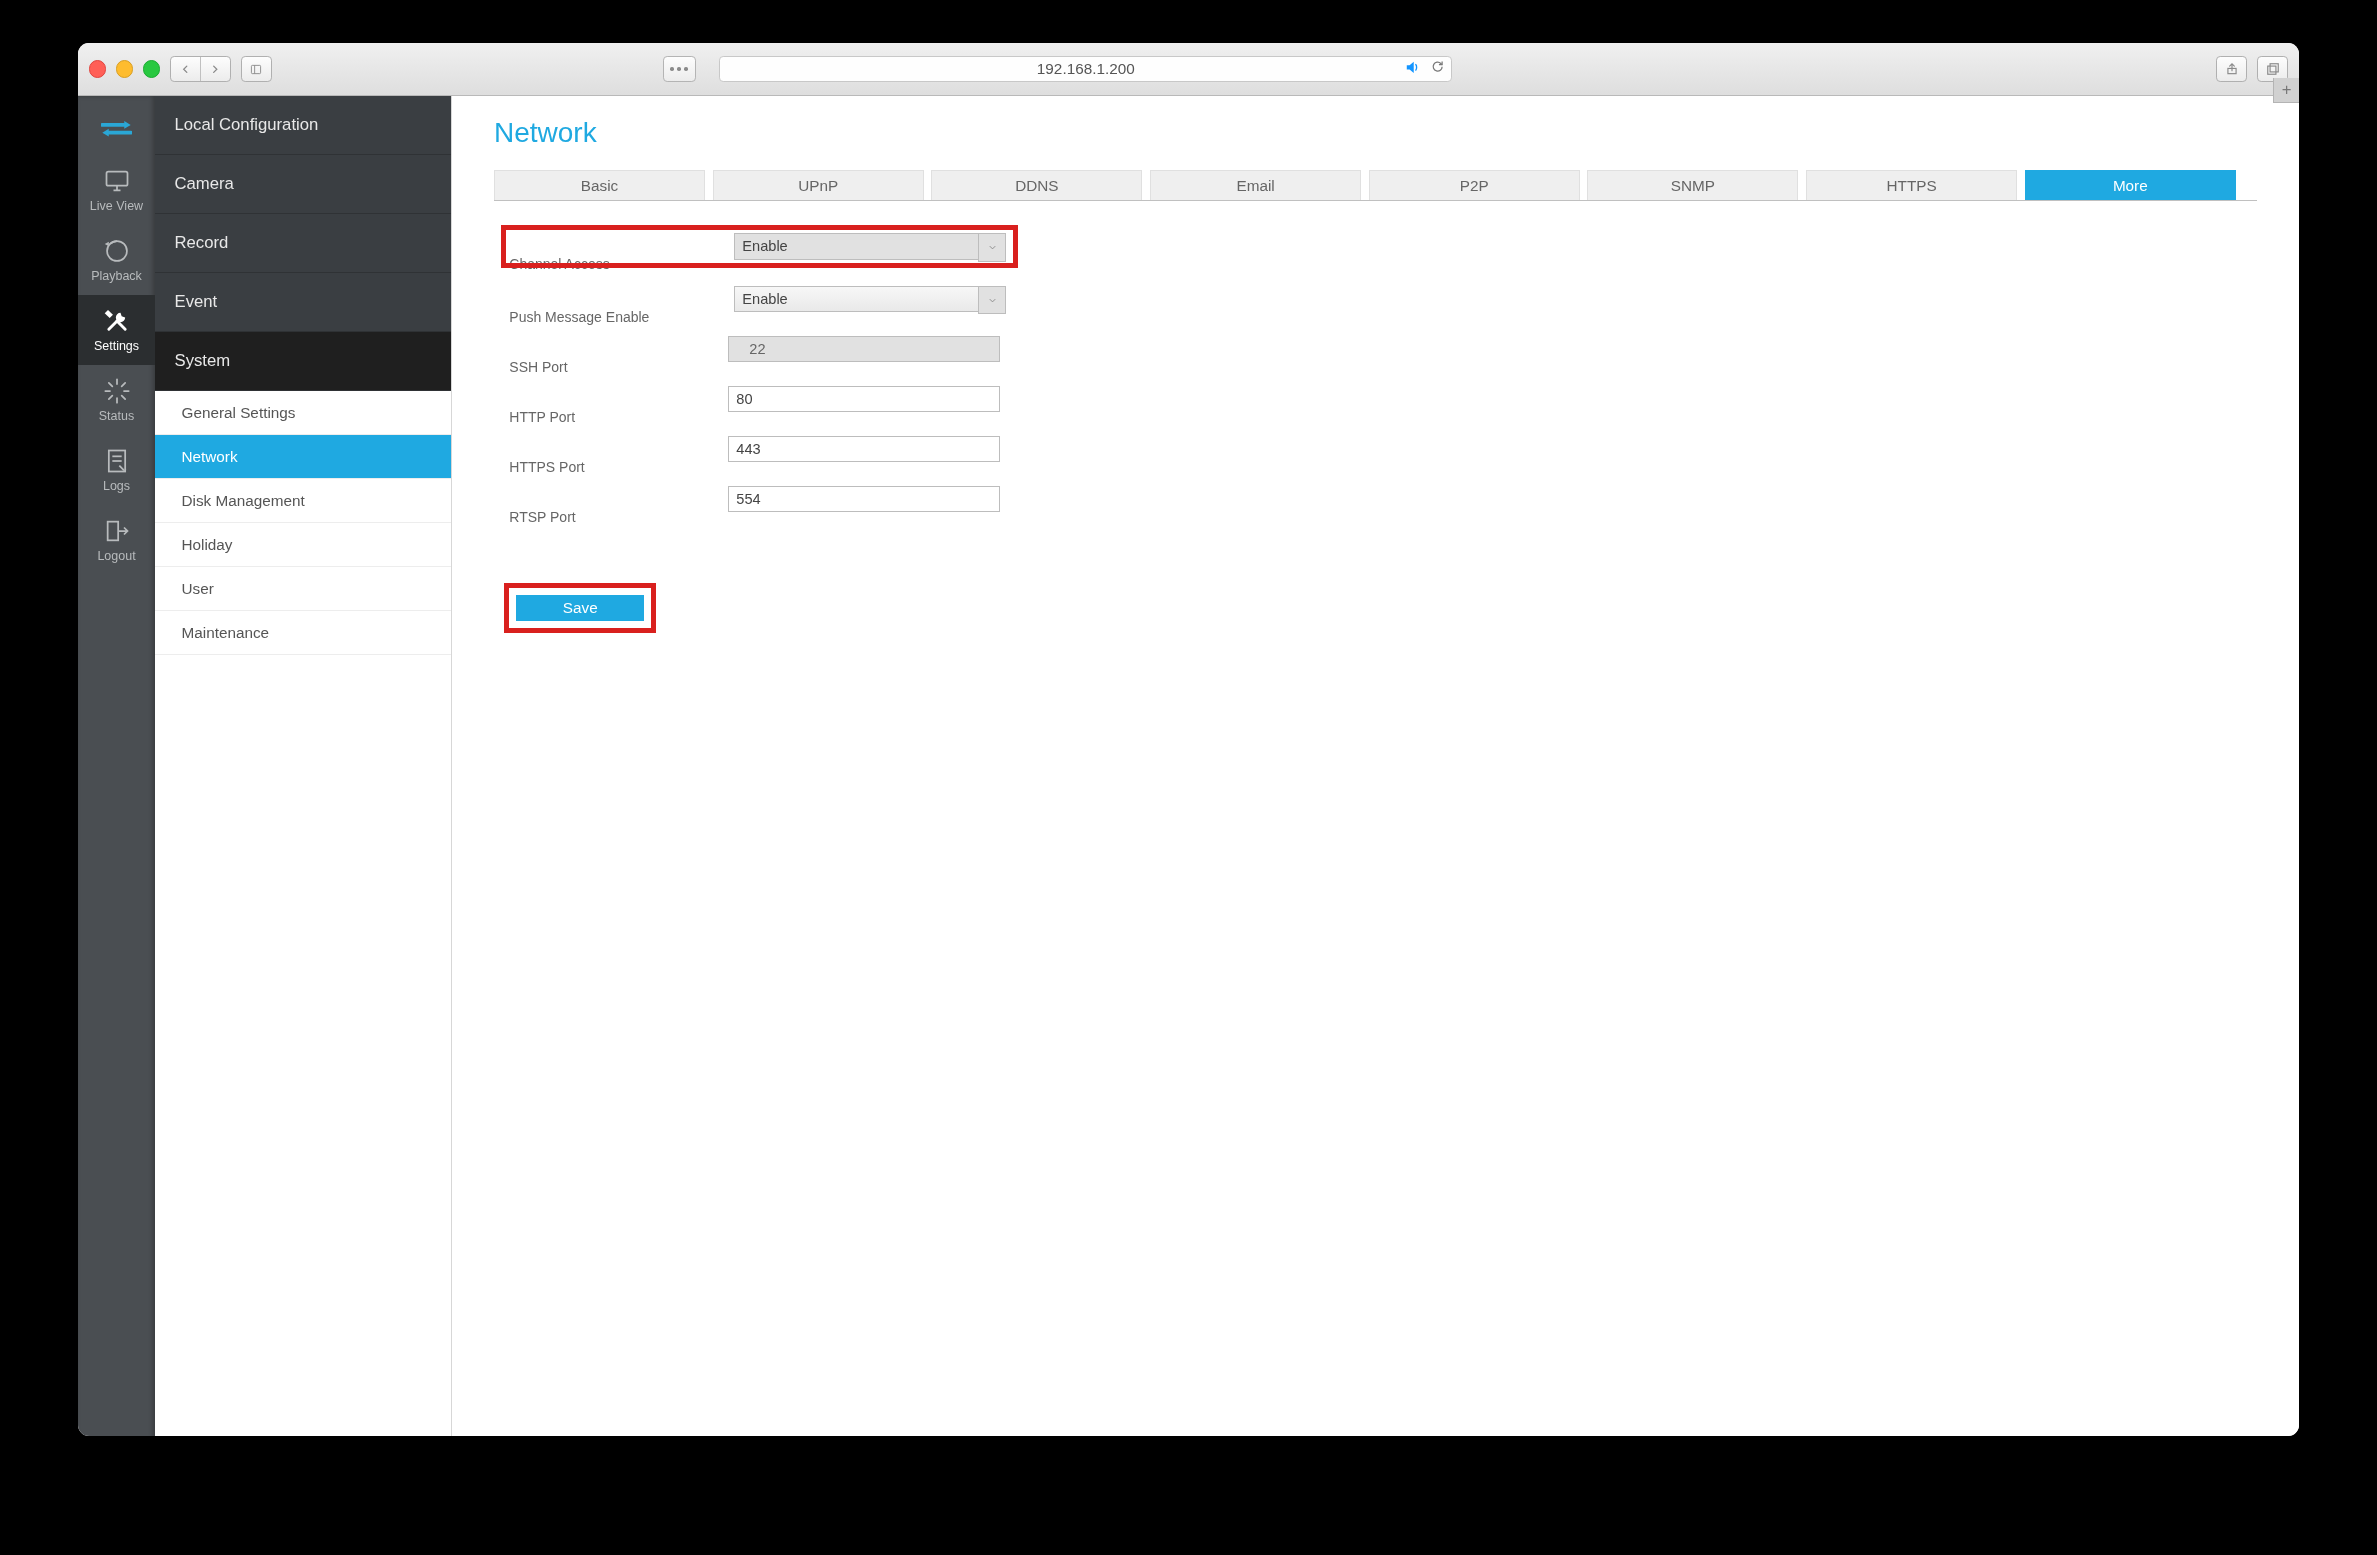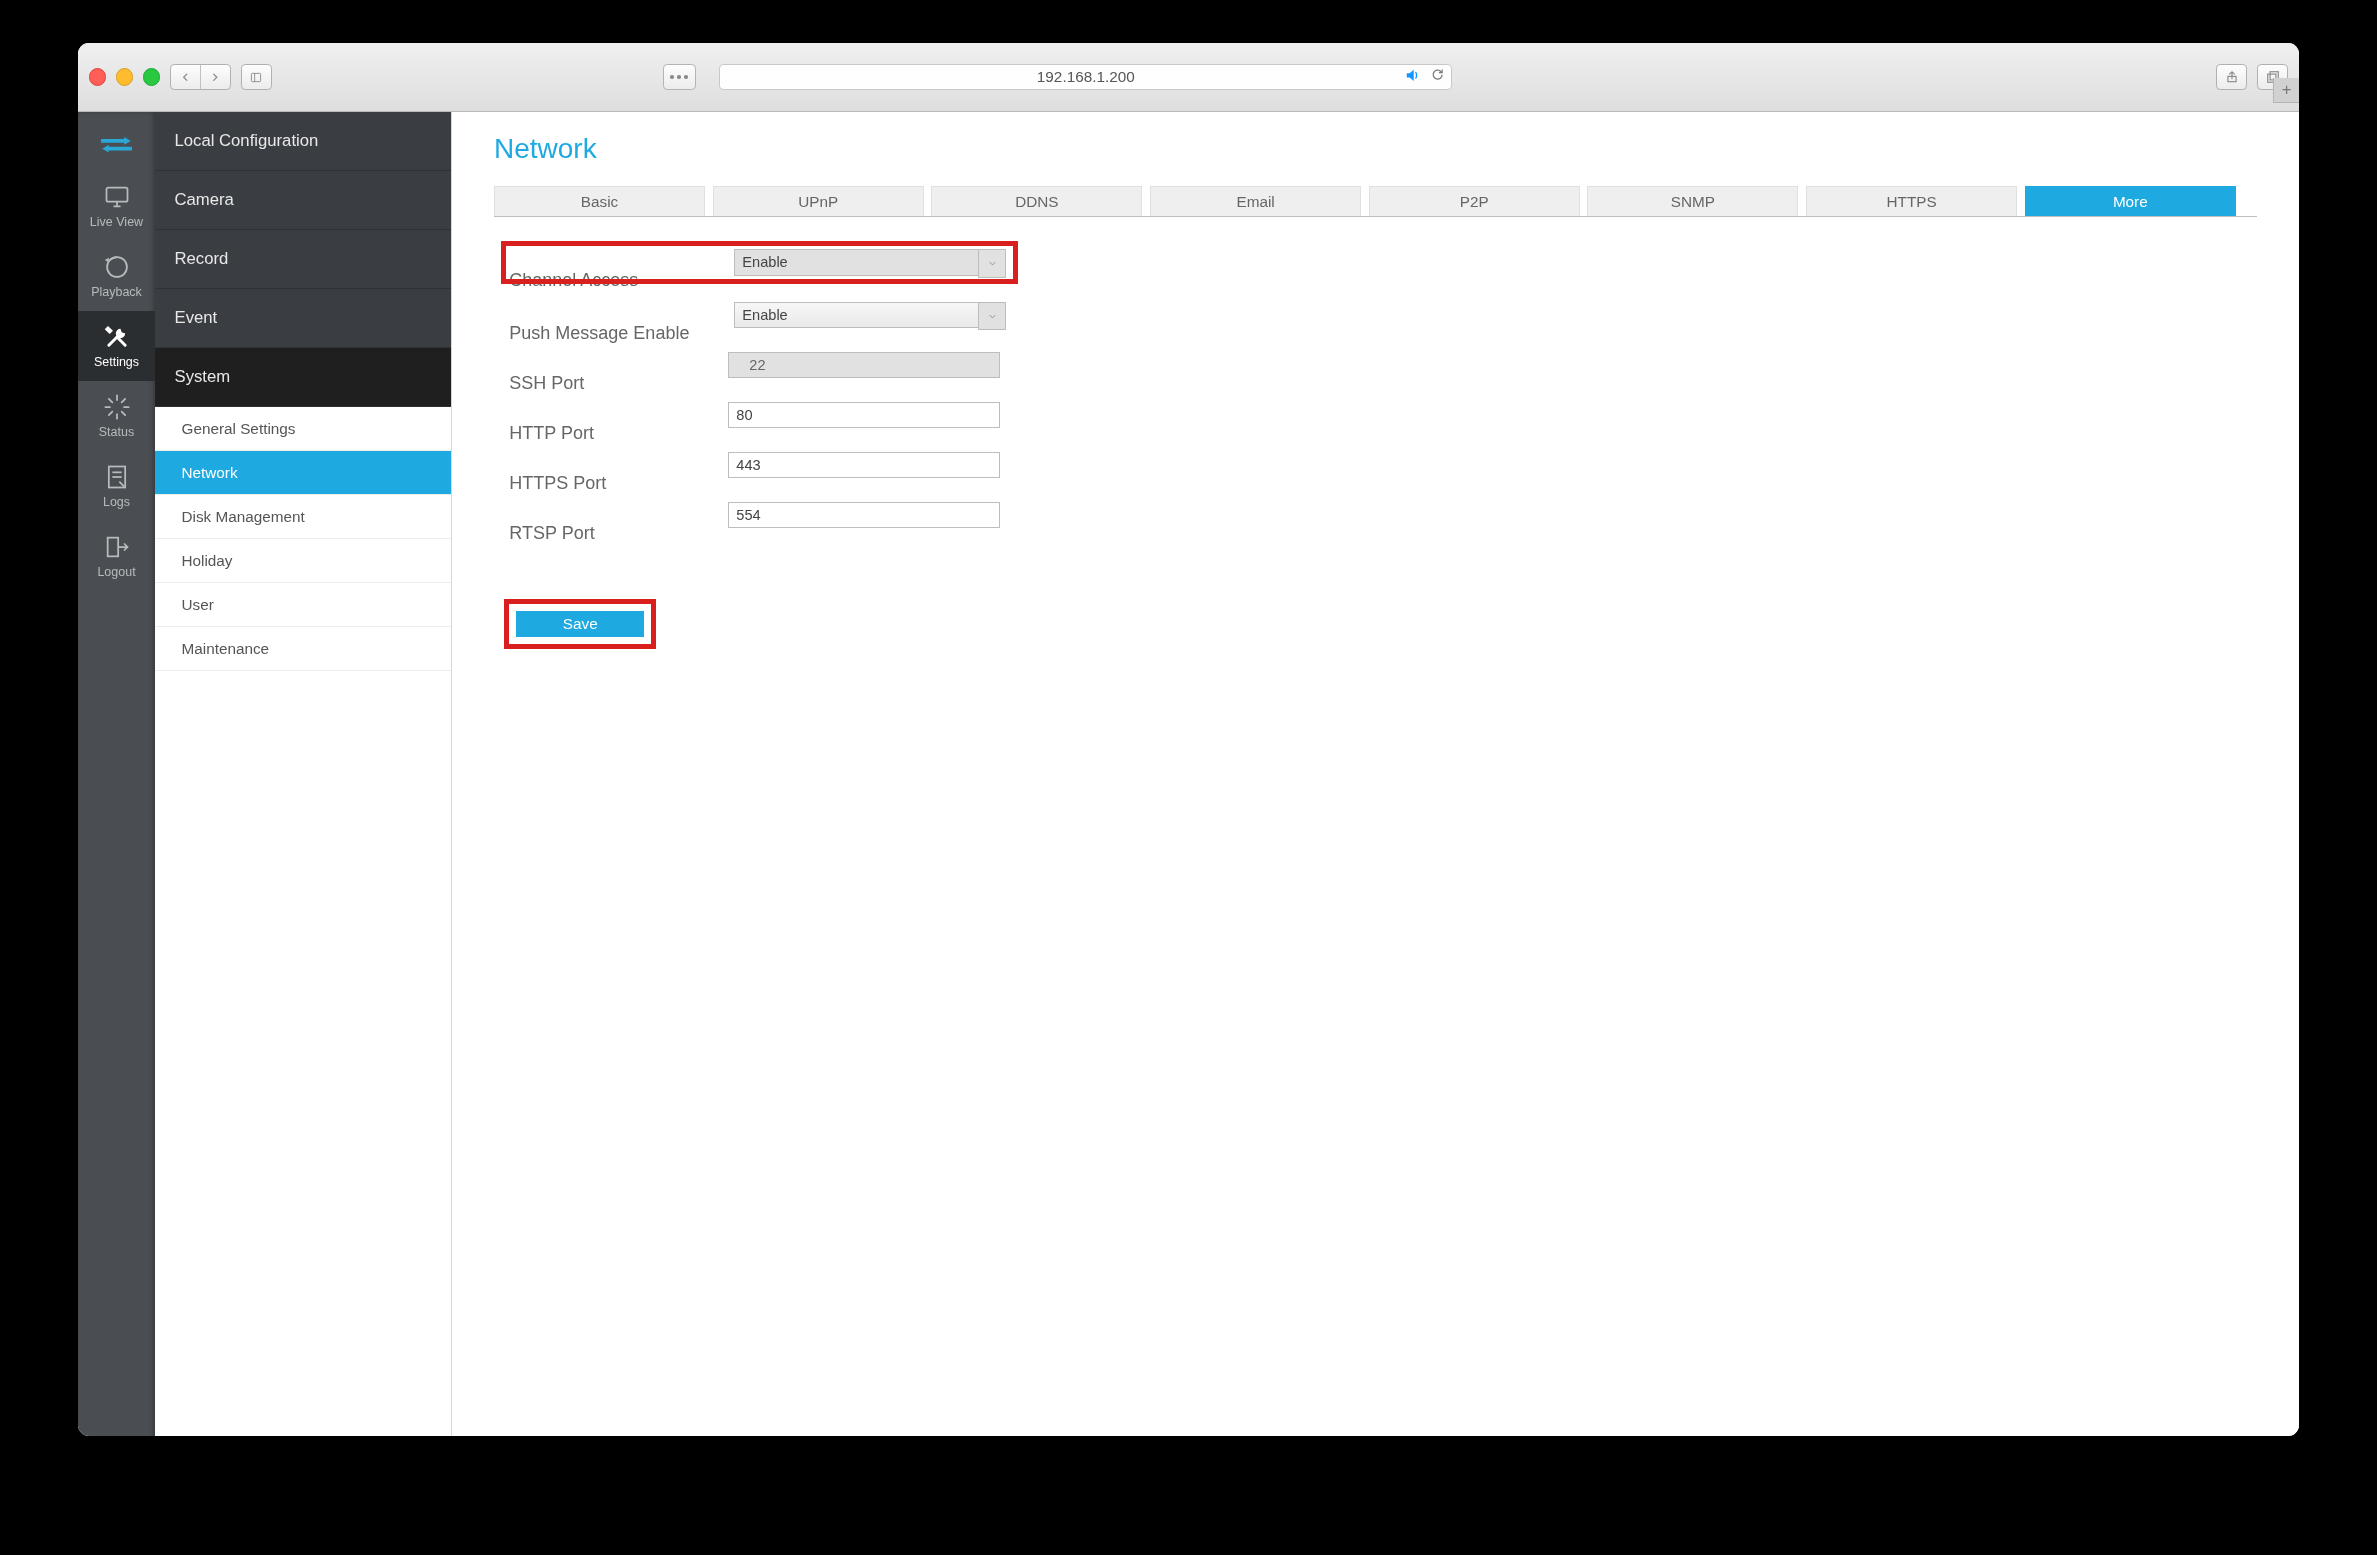--- a/index.html
+++ b/index.html
@@ -22,21 +22,21 @@
   body{background:var(--bg-black);width:2377px;height:1556px;overflow:hidden;}
   .shadow-stage{position:relative;width:100%;height:100%;}
   .window{
     position:absolute;left:78px;top:43px;width:2221px;height:1393px;
     background:#fff;border-radius:11px;overflow:hidden;
     box-shadow:0 28px 56px rgba(0,0,0,0.55);
   }
   .titlebar{
     height:36px;background:linear-gradient(#f0f0f0,#dedede);
     border-bottom:0.7px solid #b9b9b9;display:flex;align-items:center;
-    padding:16px 11px;gap:9.7px;text-align:center;
+    padding:8px 11px;gap:9.7px;text-align:center;
   }
   .traffic{display:flex;gap:9.7px;align-items:center;}
   .dot{width:15.3px;height:15.3px;border-radius:50%;}
   .dot.r{background:#ff5f57;border:0.7px solid #e0443e;}
   .dot.y{background:#febc2e;border:0.7px solid #d89e22;}
   .dot.g{background:#28c840;border:0.7px solid #1aab30;}
   .chrome-btn-group{
     display:flex;border:0.7px solid #b0b0b0;border-radius:4.2px;overflow:hidden;
     background:linear-gradient(#fdfdfd,#ececec);height:24px;
   }
@@ -100,21 +100,21 @@
     display:flex;gap:7.7px;border-bottom:1.4px solid #c0c0c0;margin-bottom:28px;
   }
   .tab{
     width:209px;height:29px;background:#efefef;color:#666;font-size:15.3px;
     display:flex;align-items:center;justify-content:center;cursor:pointer;
     border:0.7px solid #e0e0e0;border-bottom:none;
   }
   .tab.active{background:var(--accent);color:#fff;border-color:var(--accent);}
   .form-rows{display:flex;flex-direction:column;gap:21px;margin-left:15.3px;}
   .row{display:flex;align-items:center;gap:7px;height:29px;}
-  .row label{width:212px;color:#666;font-size:18px;margin-top:36px;}
+  .row label{width:212px;color:#666;font-size:14px;margin-top:36px;}
   .sel,.txt{
     width:272px;height:26.5px;border:0.7px solid var(--field-border);
     padding:0 7px;font-size:14.6px;color:#444;background:#fff;box-sizing:border-box;
   }
   .sel{
     appearance:none;background:#fff
       linear-gradient(#f7f7f7,#e9e9e9);
     background-repeat:no-repeat;
   }
   .sel-wrap{position:relative;width:272px;padding-left:6px;}

